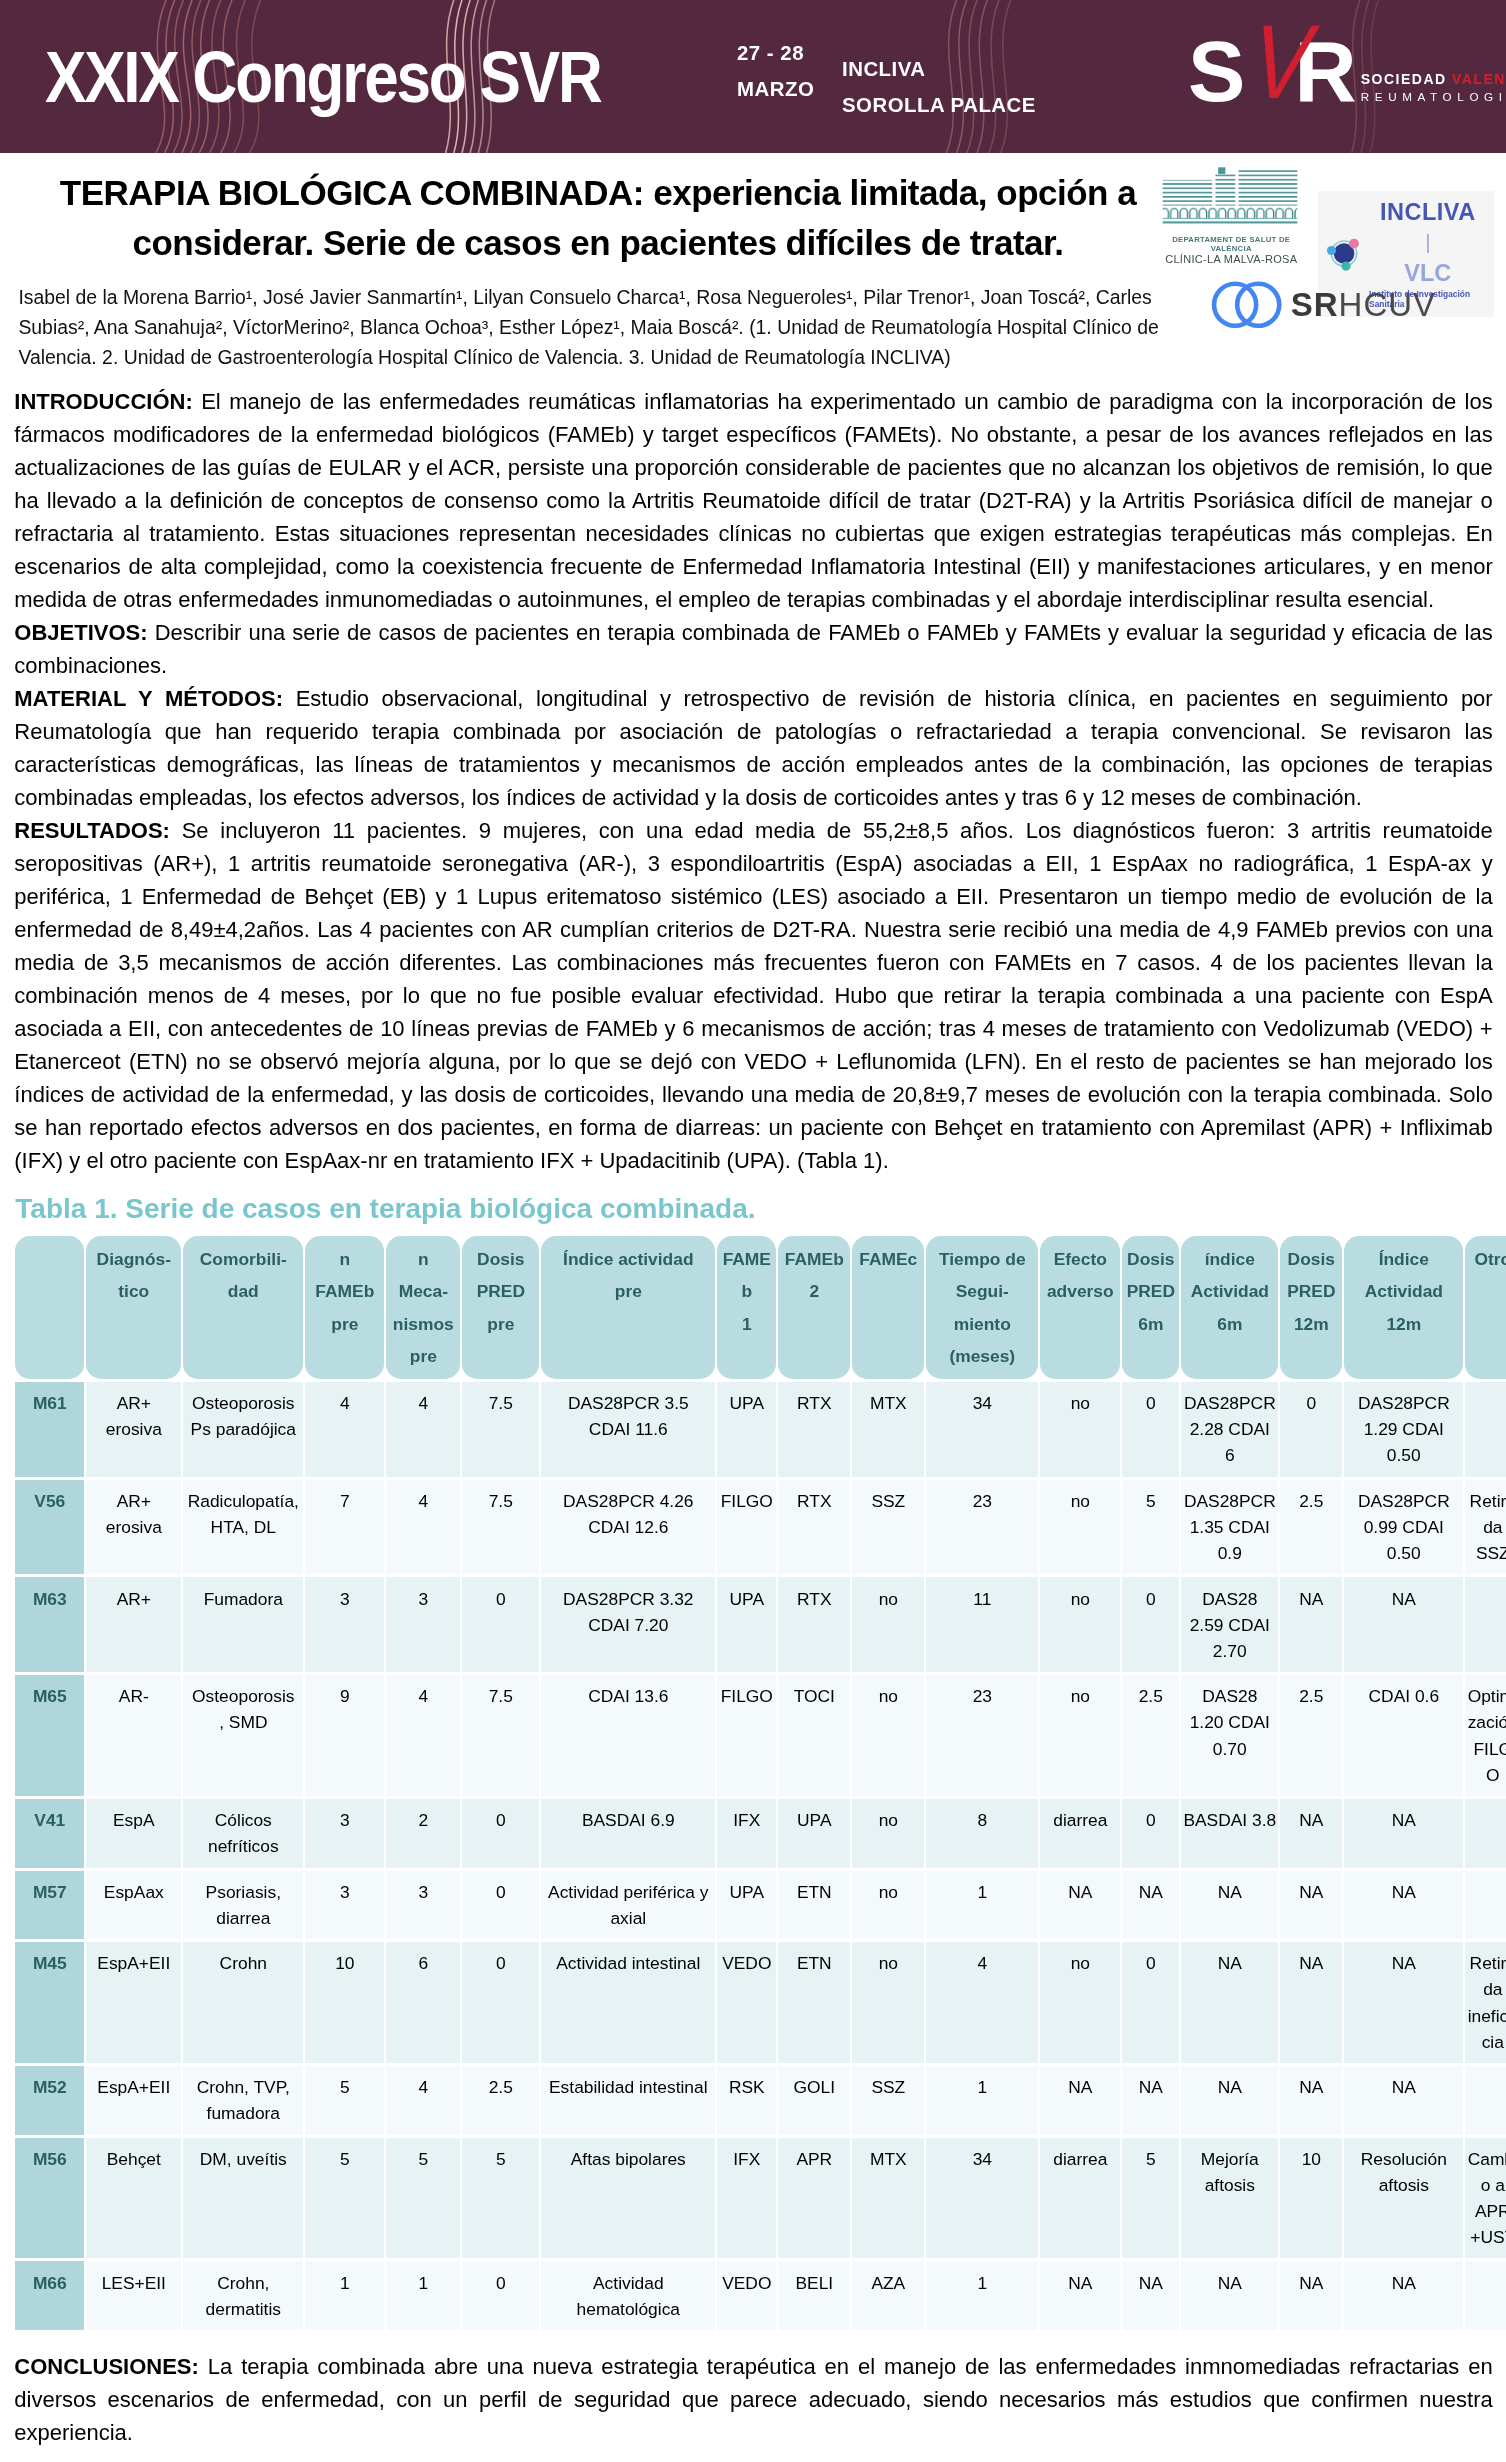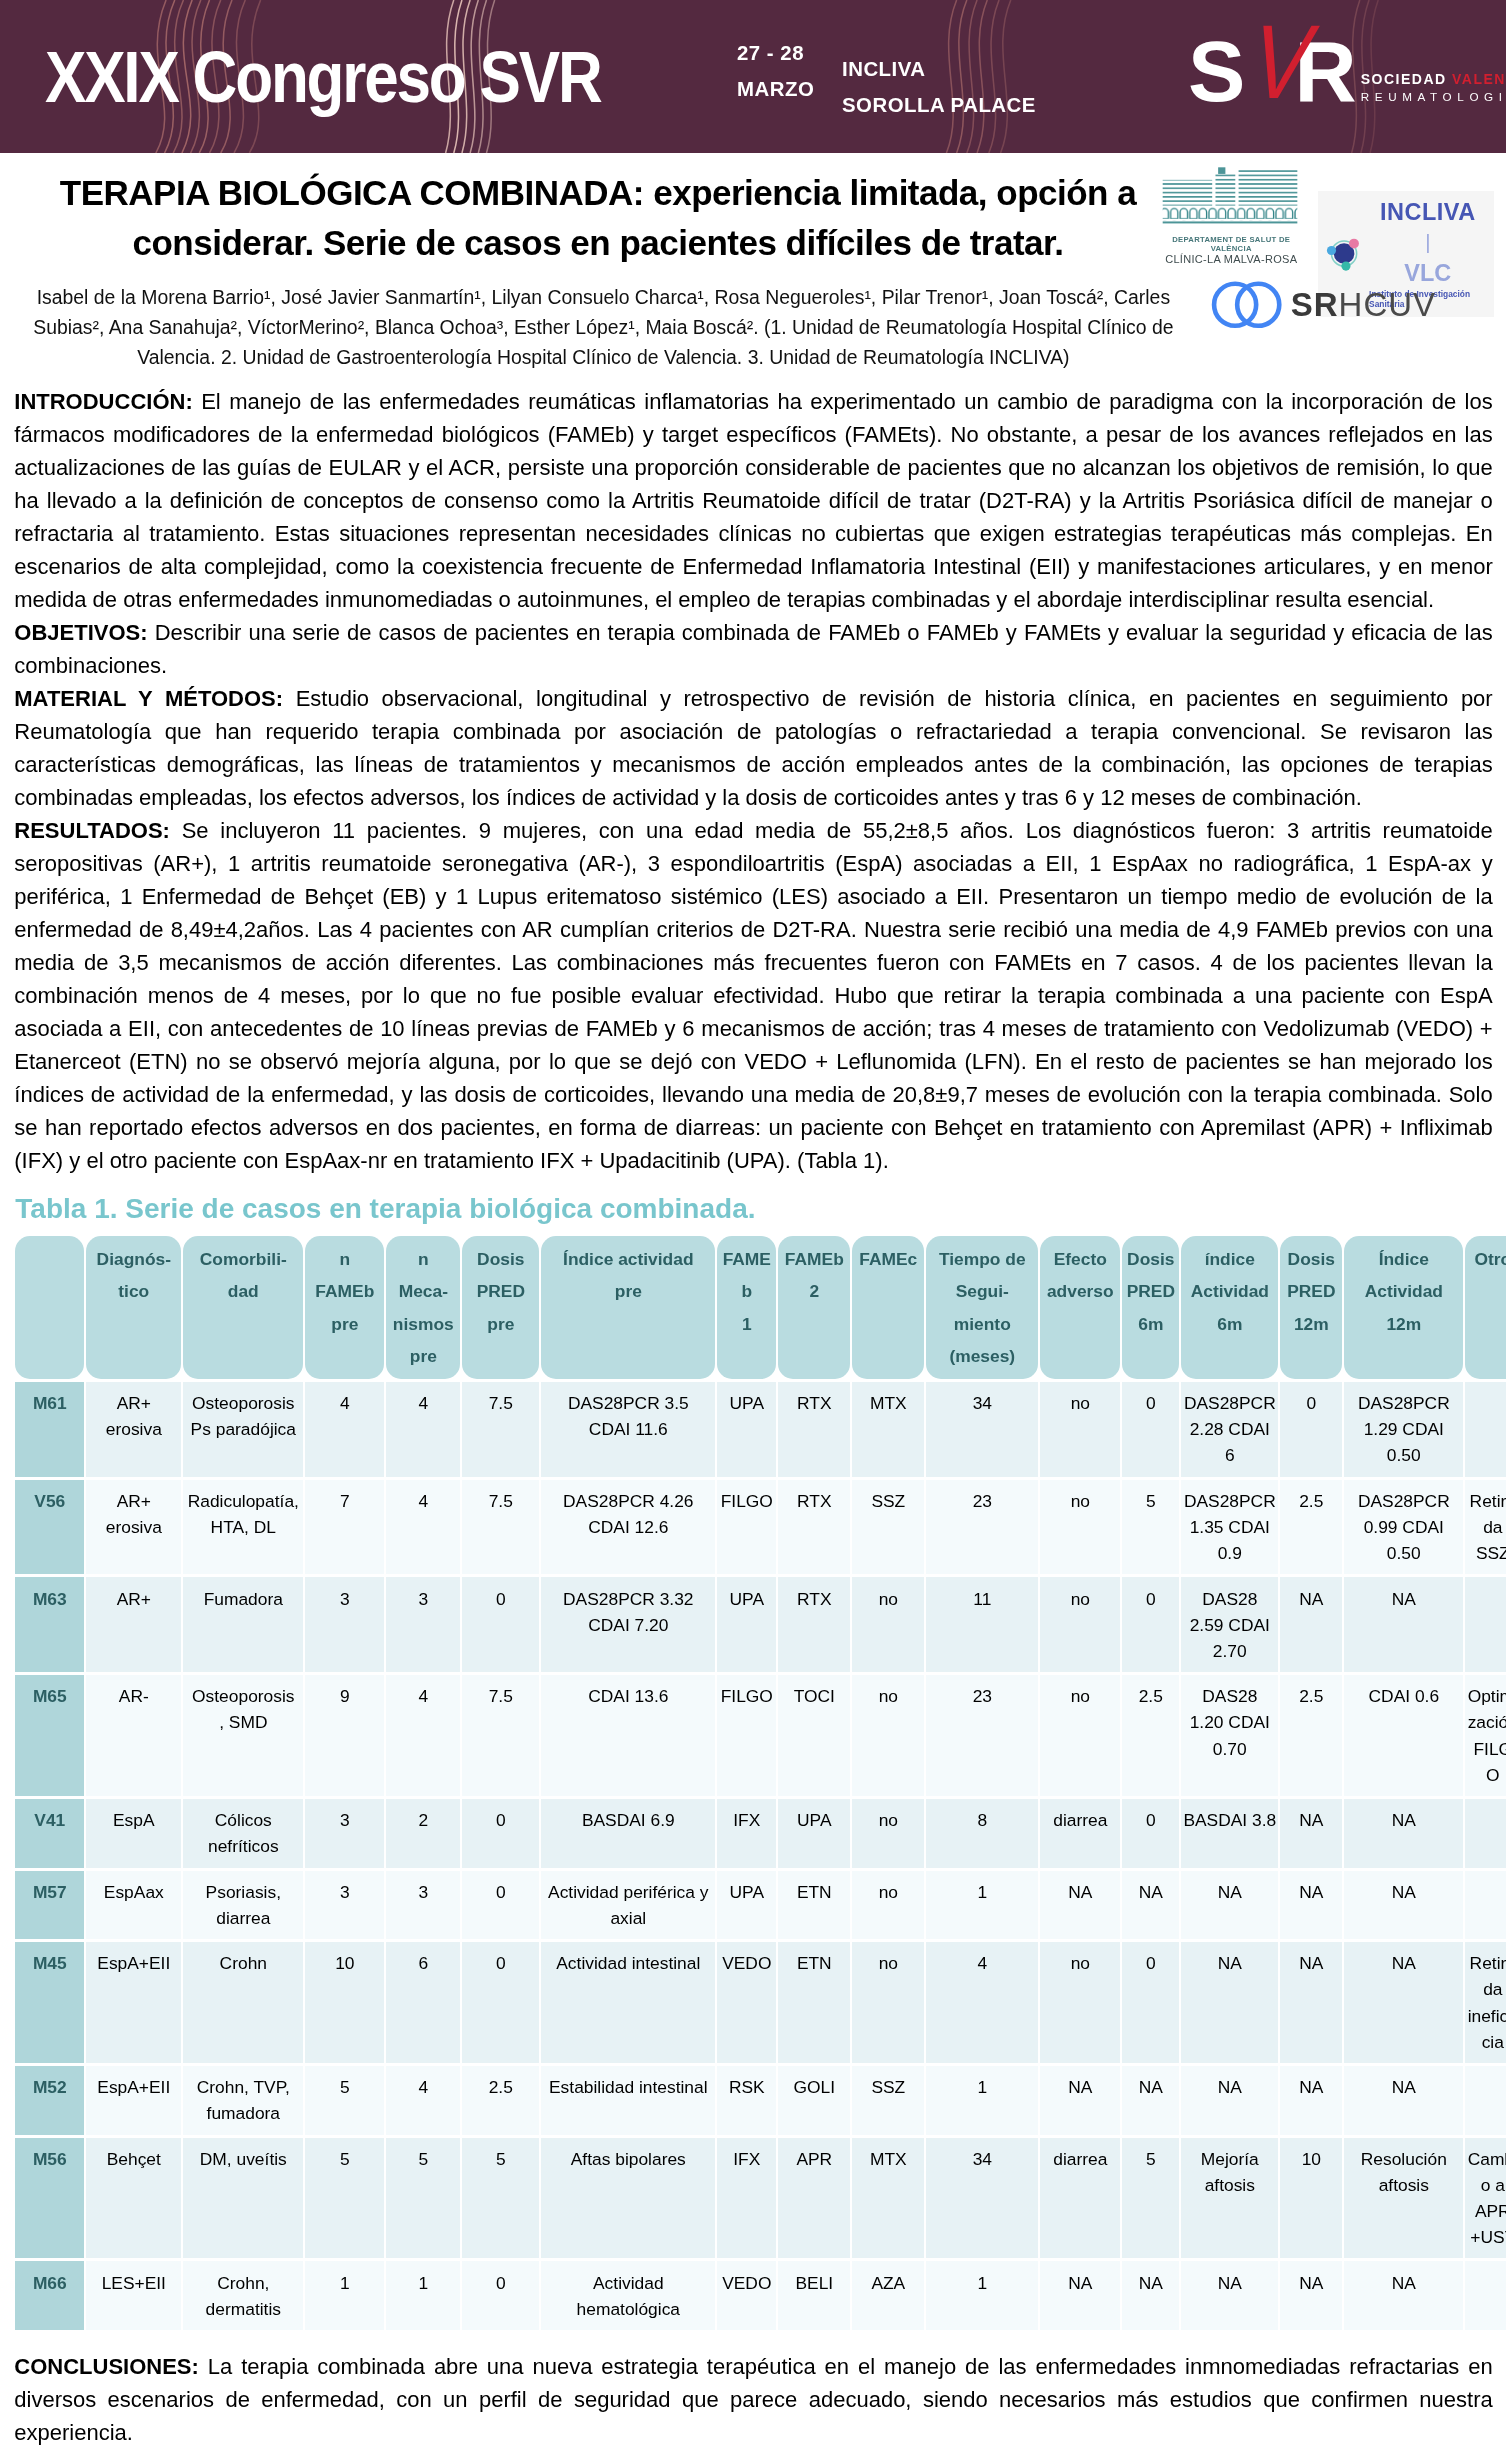--- a/index.html
+++ b/index.html
@@ -32,21 +32,21 @@
   .svr-v{color:var(--svr-red);font-weight:400;transform:skewX(-14deg) scaleY(1.22);transform-origin:bottom;display:inline-block;margin:0 1px;}
   .svr-text{margin-left:9.2px;padding-bottom:11.2px;white-space:nowrap;}
   .svr-line1{font-size:14px;letter-spacing:1.5px;font-weight:600;}
   .svr-line1 .red{color:var(--svr-red);}
   .svr-line2{font-size:11.7px;letter-spacing:5.6px;margin-top:3.1px;}
 
   
   .titlezone{position:relative;padding:4.1px 14.3px 0 14.3px;}
   .page-title{width:1147px;margin:11.2px 0 14.3px 10.2px;font-size:35px;line-height:1.42;font-weight:700;
     text-align:center;color:#000;letter-spacing:-0.5px;}
-  .authors{width:1170px;margin:0 0 5.1px 4.1px;font-size:19.4px;line-height:1.55;text-align:center;color:#111;}
+  .authors{width:1170px;margin:0 0 5.1px 4.1px;font-size:19.4px;line-height:1.55;text-align:left;color:#111;}
 
   .logos{position:absolute;top:9.2px;right:13.3px;width:343px;height:179px;}
   .clinic-logo{position:absolute;left:0;top:4.1px;width:161px;text-align:center;}
   .clinic-line1{font-size:7.7px;font-weight:700;color:#47777a;letter-spacing:0.3px;margin-top:1px;}
   .clinic-line2{font-size:11px;font-weight:400;color:#3f4c4e;letter-spacing:0.3px;}
   .incliva-logo{position:absolute;right:0;top:29px;width:176px;background:#f5f5f5;padding:8.2px 7.2px;display:flex;align-items:center;}
   .incliva-textcol{margin-left:6.1px;}
   .incliva-row{display:flex;align-items:center;gap:5.1px;flex-direction:column;}
   .incliva-name{font-size:23.5px;font-weight:700;color:var(--incliva-blue);letter-spacing:0.5px;}
   .incliva-div{font-size:20.4px;font-weight:300;color:#9aa7dd;}

